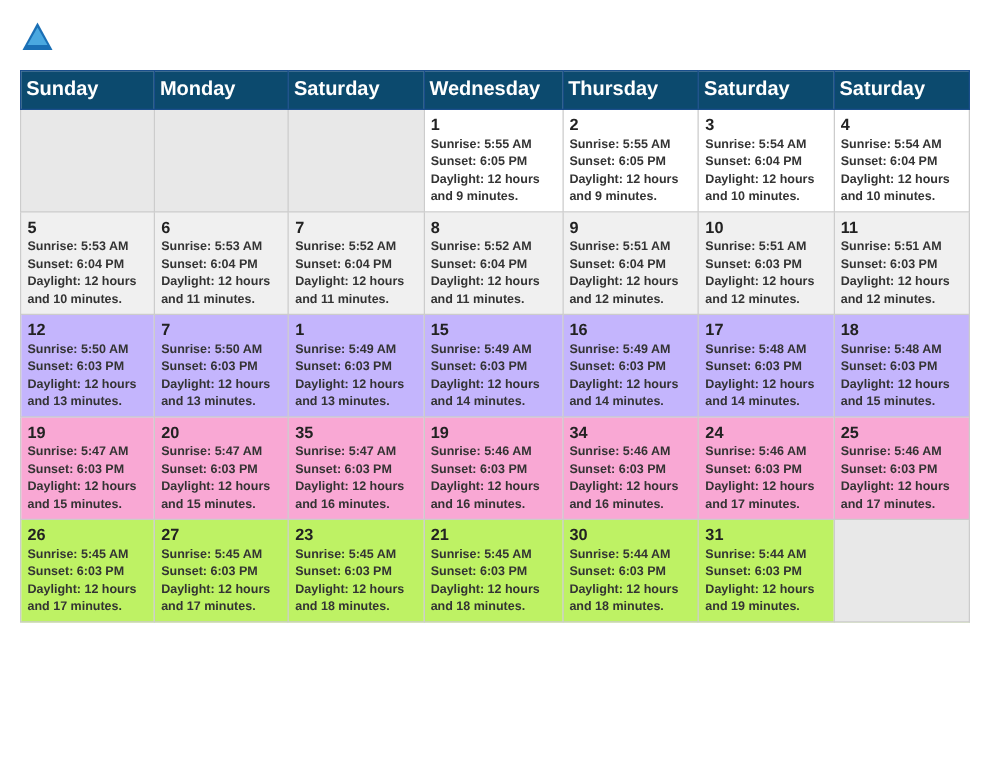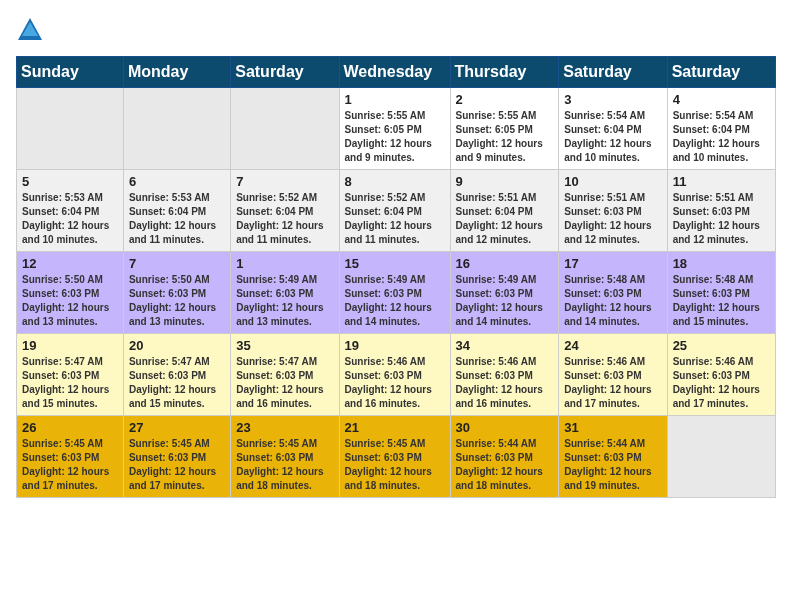--- a/index.html
+++ b/index.html
@@ -187,21 +187,21 @@
         </td>
         <td>
           <span class="day-num">17</span>
           <div class="day-info">Sunrise: 5:48 AM<br>Sunset: 6:03 PM<br>Daylight: 12 hours and 14 minutes.</div>
         </td>
         <td>
           <span class="day-num">18</span>
           <div class="day-info">Sunrise: 5:48 AM<br>Sunset: 6:03 PM<br>Daylight: 12 hours and 15 minutes.</div>
         </td>
       </tr>
-      <tr style="background-color: #fef9c3;">
+      <tr style="background-color: #f9a8d4;">
         <td>
           <span class="day-num">19</span>
           <div class="day-info">Sunrise: 5:47 AM<br>Sunset: 6:03 PM<br>Daylight: 12 hours and 15 minutes.</div>
         </td>
         <td>
           <span class="day-num">20</span>
           <div class="day-info">Sunrise: 5:47 AM<br>Sunset: 6:03 PM<br>Daylight: 12 hours and 15 minutes.</div>
         </td>
         <td>
           <span class="day-num">35</span>
@@ -217,21 +217,21 @@
         </td>
         <td>
           <span class="day-num">24</span>
           <div class="day-info">Sunrise: 5:46 AM<br>Sunset: 6:03 PM<br>Daylight: 12 hours and 17 minutes.</div>
         </td>
         <td>
           <span class="day-num">25</span>
           <div class="day-info">Sunrise: 5:46 AM<br>Sunset: 6:03 PM<br>Daylight: 12 hours and 17 minutes.</div>
         </td>
       </tr>
-      <tr style="background-color: #eab308; margin-top: 44px;">
+      <tr style="background-color: #bef264; margin-top: 44px;">
         <td>
           <span class="day-num">26</span>
           <div class="day-info">Sunrise: 5:45 AM<br>Sunset: 6:03 PM<br>Daylight: 12 hours and 17 minutes.</div>
         </td>
         <td>
           <span class="day-num">27</span>
           <div class="day-info">Sunrise: 5:45 AM<br>Sunset: 6:03 PM<br>Daylight: 12 hours and 17 minutes.</div>
         </td>
         <td>
           <span class="day-num">23</span>

